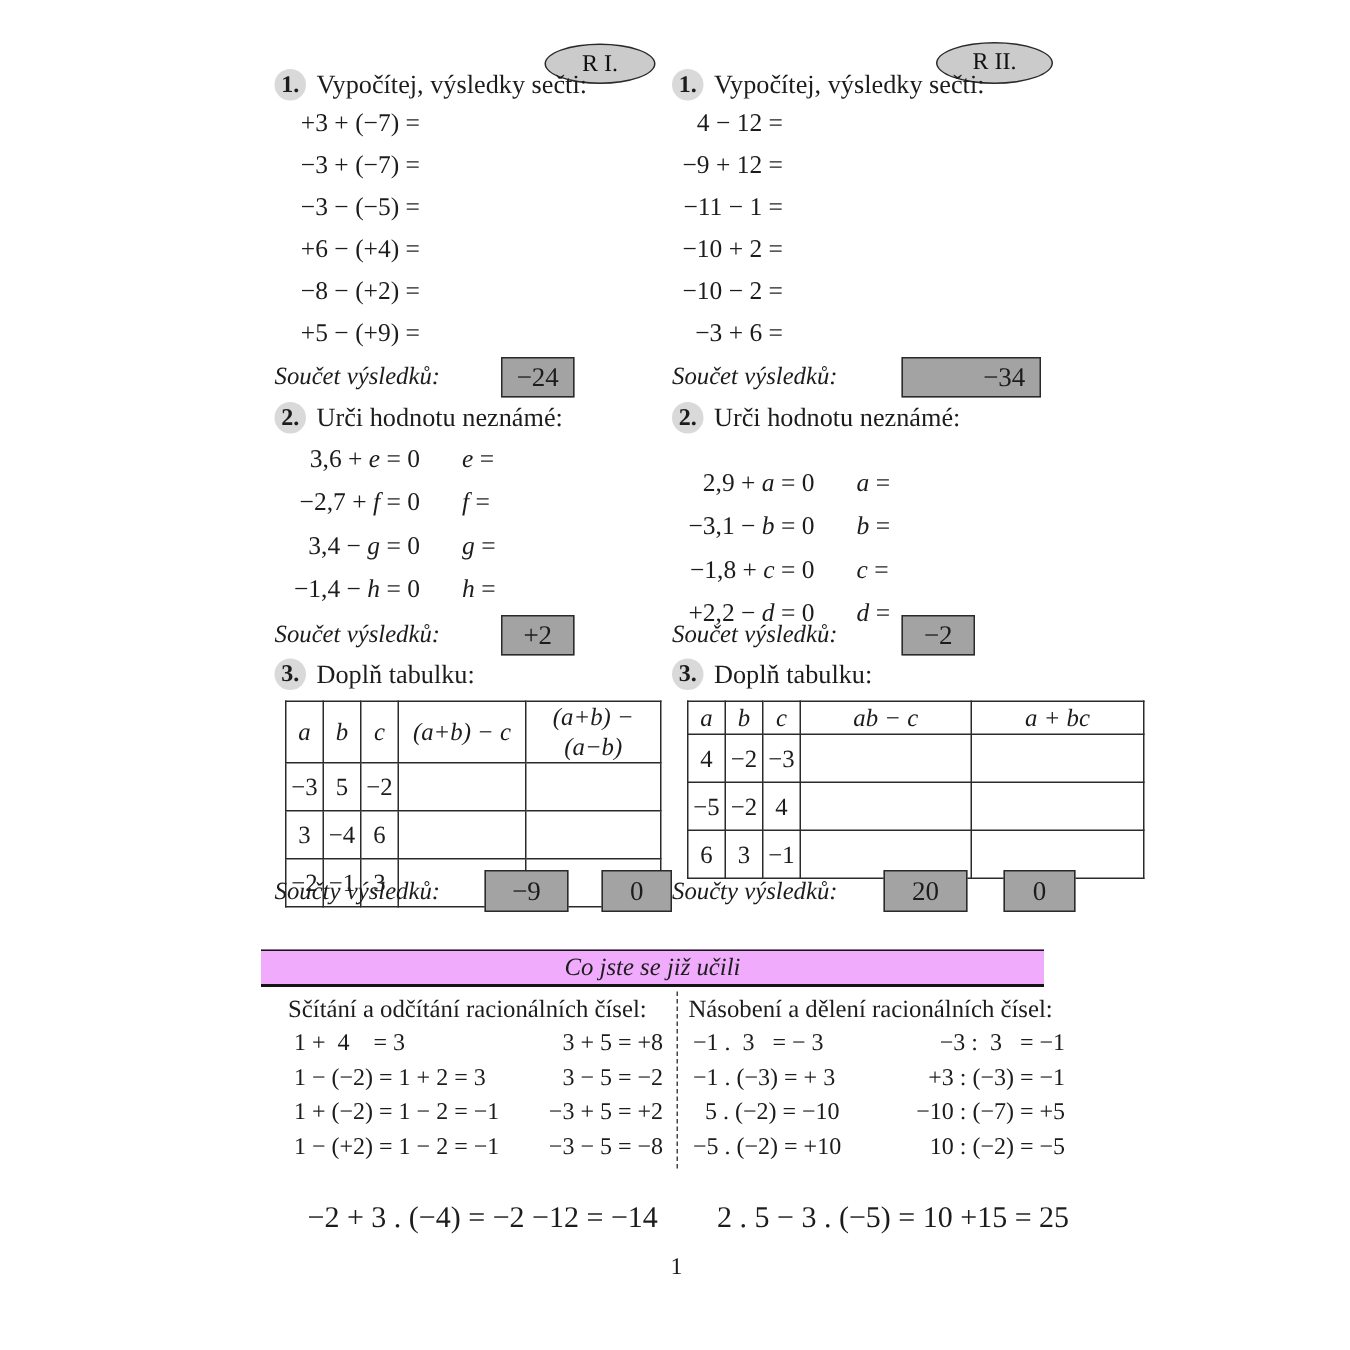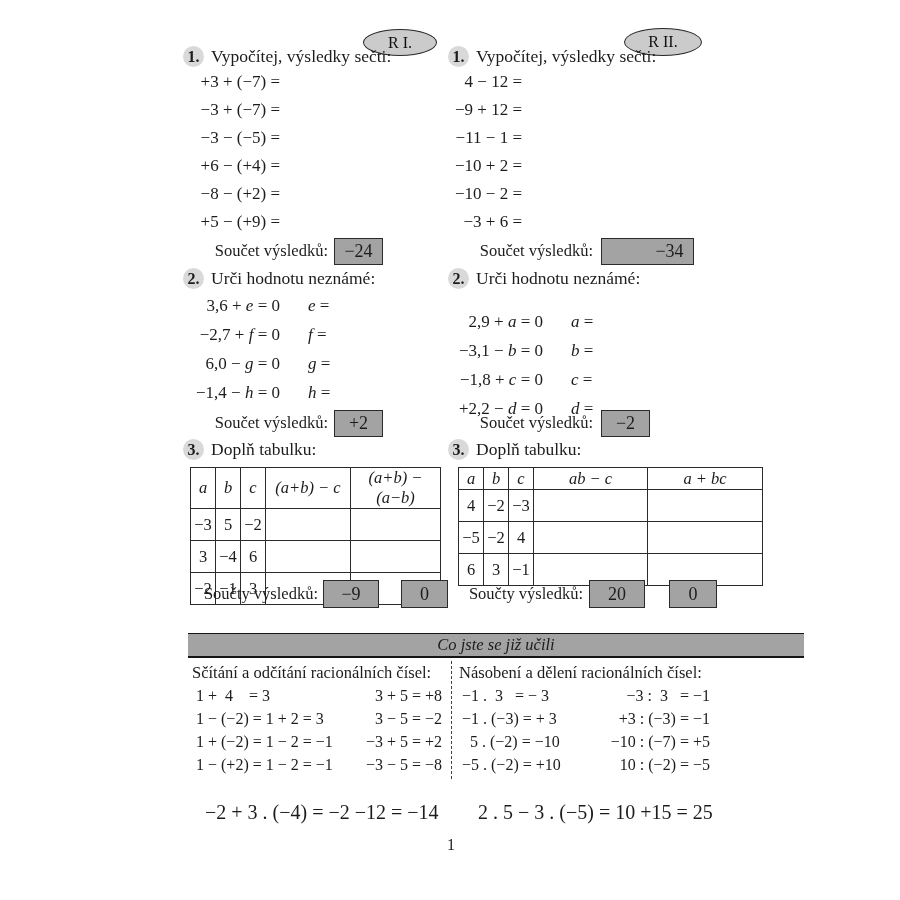--- a/index.html
+++ b/index.html
@@ -25,36 +25,36 @@
 
   .items { position:absolute; font-size:17px; }
   .items .line { height:28px; display:block; text-align:right; white-space:pre; }
 
   .eqs { position:absolute; font-size:17px; }
   .eqs .line { height:29px; display:flex; align-items:baseline; }
   .eqs .eq { text-align:right; white-space:pre; }
   .v { font-style:italic; }
 
   .sumrow { position:absolute; display:flex; align-items:center; height:26px; }
-  .sumlabel { font-size:16.5px; text-align:right; }
+  .sumlabel { font-style:italic; font-size:16.5px; }
   .ansbox {
     border:1.3px solid #2a2a2a; background:#a3a3a3; display:flex;
     align-items:center; justify-content:center; font-size:18px;
   }
 
   table.wtab { position:absolute; border-collapse:collapse; }
   table.wtab th, table.wtab td {
     border:1.2px solid #2b2b2b; text-align:center; padding:0; font-size:16.5px;
   }
   table.wtab th { font-style:italic; font-weight:normal; height:21px; }
   table.wtab td { height:31px; }
 
   .band {
-    position:absolute; left:188px; top:633px; width:616px; height:25px;
-    background:#a3a3a3; border-top:1.8px solid #151515; border-bottom:2.8px solid #151515;
+    position:absolute; left:174px; top:633px; width:522px; height:25px;
+    background:#f0abfc; border-top:1.8px solid #151515; border-bottom:2.8px solid #151515;
     display:flex; align-items:center; justify-content:center;
     font-style:italic; font-size:16.5px; box-sizing:border-box;
   }
   .revhead { position:absolute; font-size:16.5px; }
   .revrows { position:absolute; font-size:16px; }
   .revrow { height:23px; display:flex; justify-content:space-between; align-items:baseline; }
   .revrow span { white-space:pre; }
   .divider {
     position:absolute; left:451px; top:661px; height:118px; width:0;
     border-left:1.3px dashed #444;
@@ -99,21 +99,21 @@
   <div class="eqs" style="left:185px; top:296px;">
     <div class="line">
       <span class="eq" style="width:95px;"><span>3,6 + </span><span class="v">e</span><span> = 0</span></span>
       <span class="pre" style="margin-left:28px;"><span class="v">e</span><span> =</span></span>
     </div>
     <div class="line">
       <span class="eq" style="width:95px;"><span>−2,7 + </span><span class="v">f</span><span> = 0</span></span>
       <span class="pre" style="margin-left:28px;"><span class="v">f</span><span> =</span></span>
     </div>
     <div class="line">
-      <span class="eq" style="width:95px;"><span>6,0 − </span><span class="v">g</span><span> = 0</span></span>
+      <span class="eq" style="width:95px;"><span>3,4 − </span><span class="v">g</span><span> = 0</span></span>
       <span class="pre" style="margin-left:28px;"><span class="v">g</span><span> =</span></span>
     </div>
     <div class="line">
       <span class="eq" style="width:95px;"><span>−1,4 − </span><span class="v">h</span><span> = 0</span></span>
       <span class="pre" style="margin-left:28px;"><span class="v">h</span><span> =</span></span>
     </div>
   </div>
   <div class="sumrow" style="left:183px; top:410px;">
     <span class="sumlabel" style="width:145px;">Součet výsledků:</span>
     <span class="ansbox" style="margin-left:6px; width:47px; height:25px;">+2</span>

